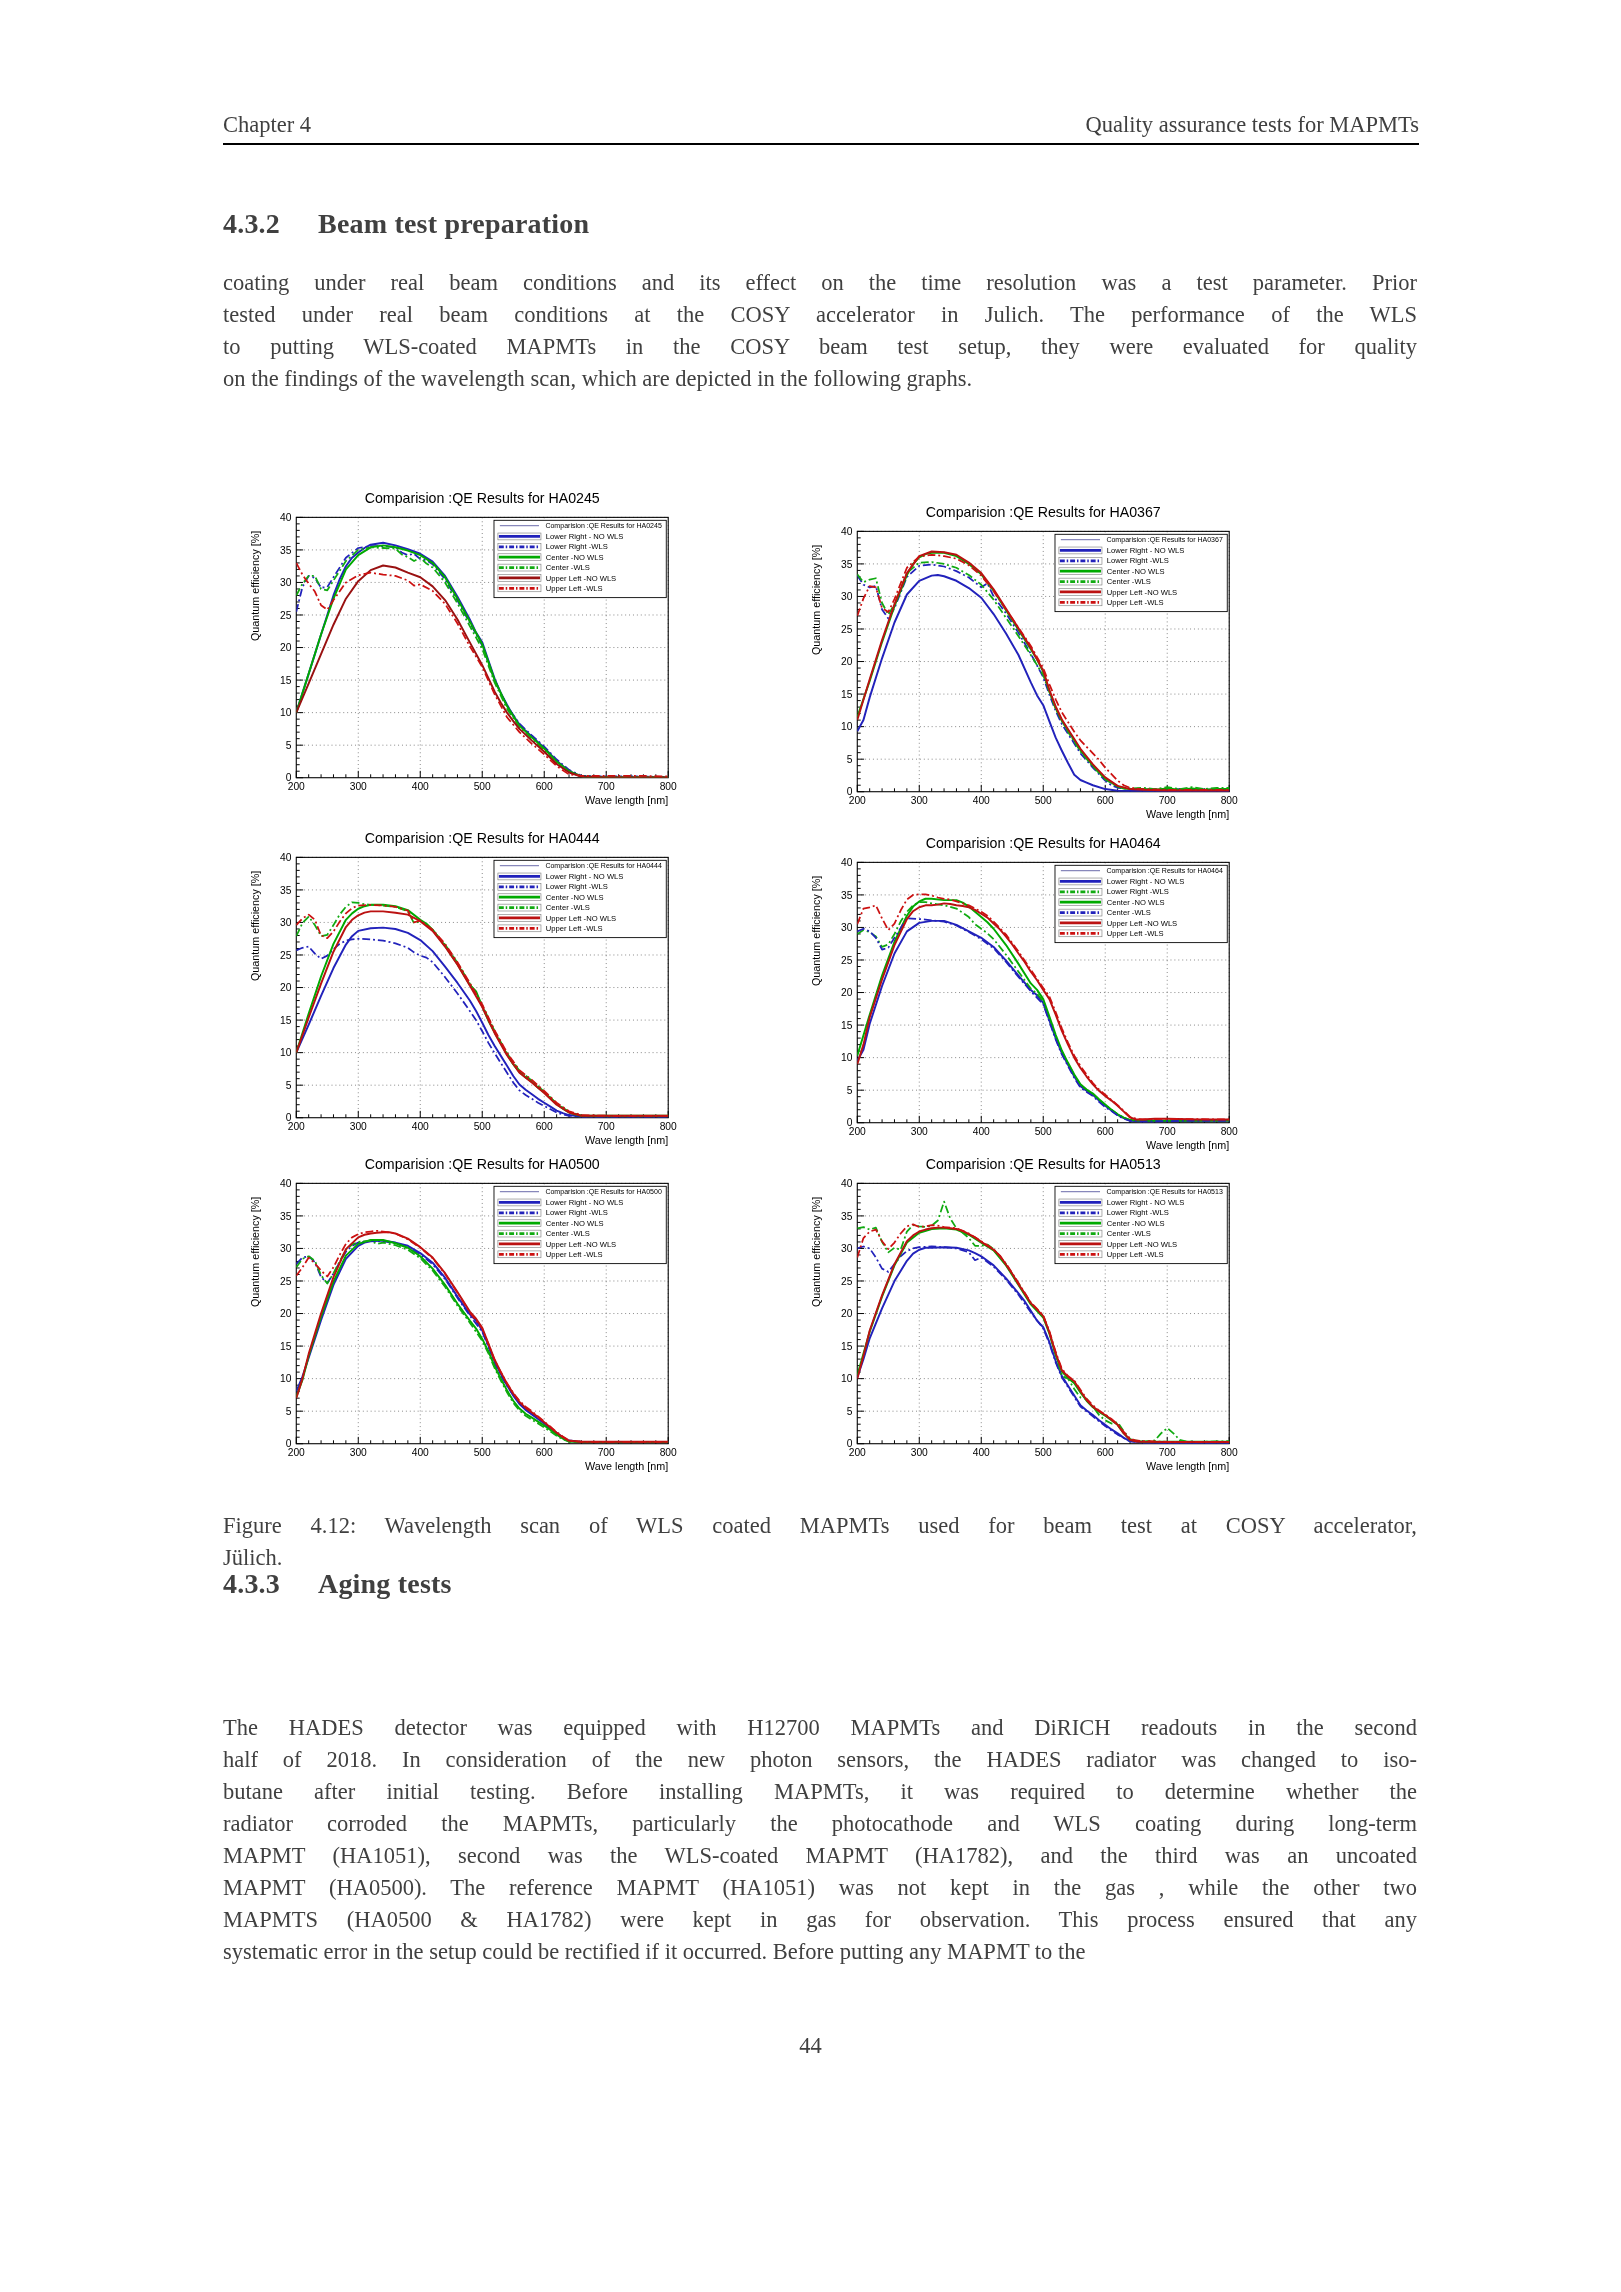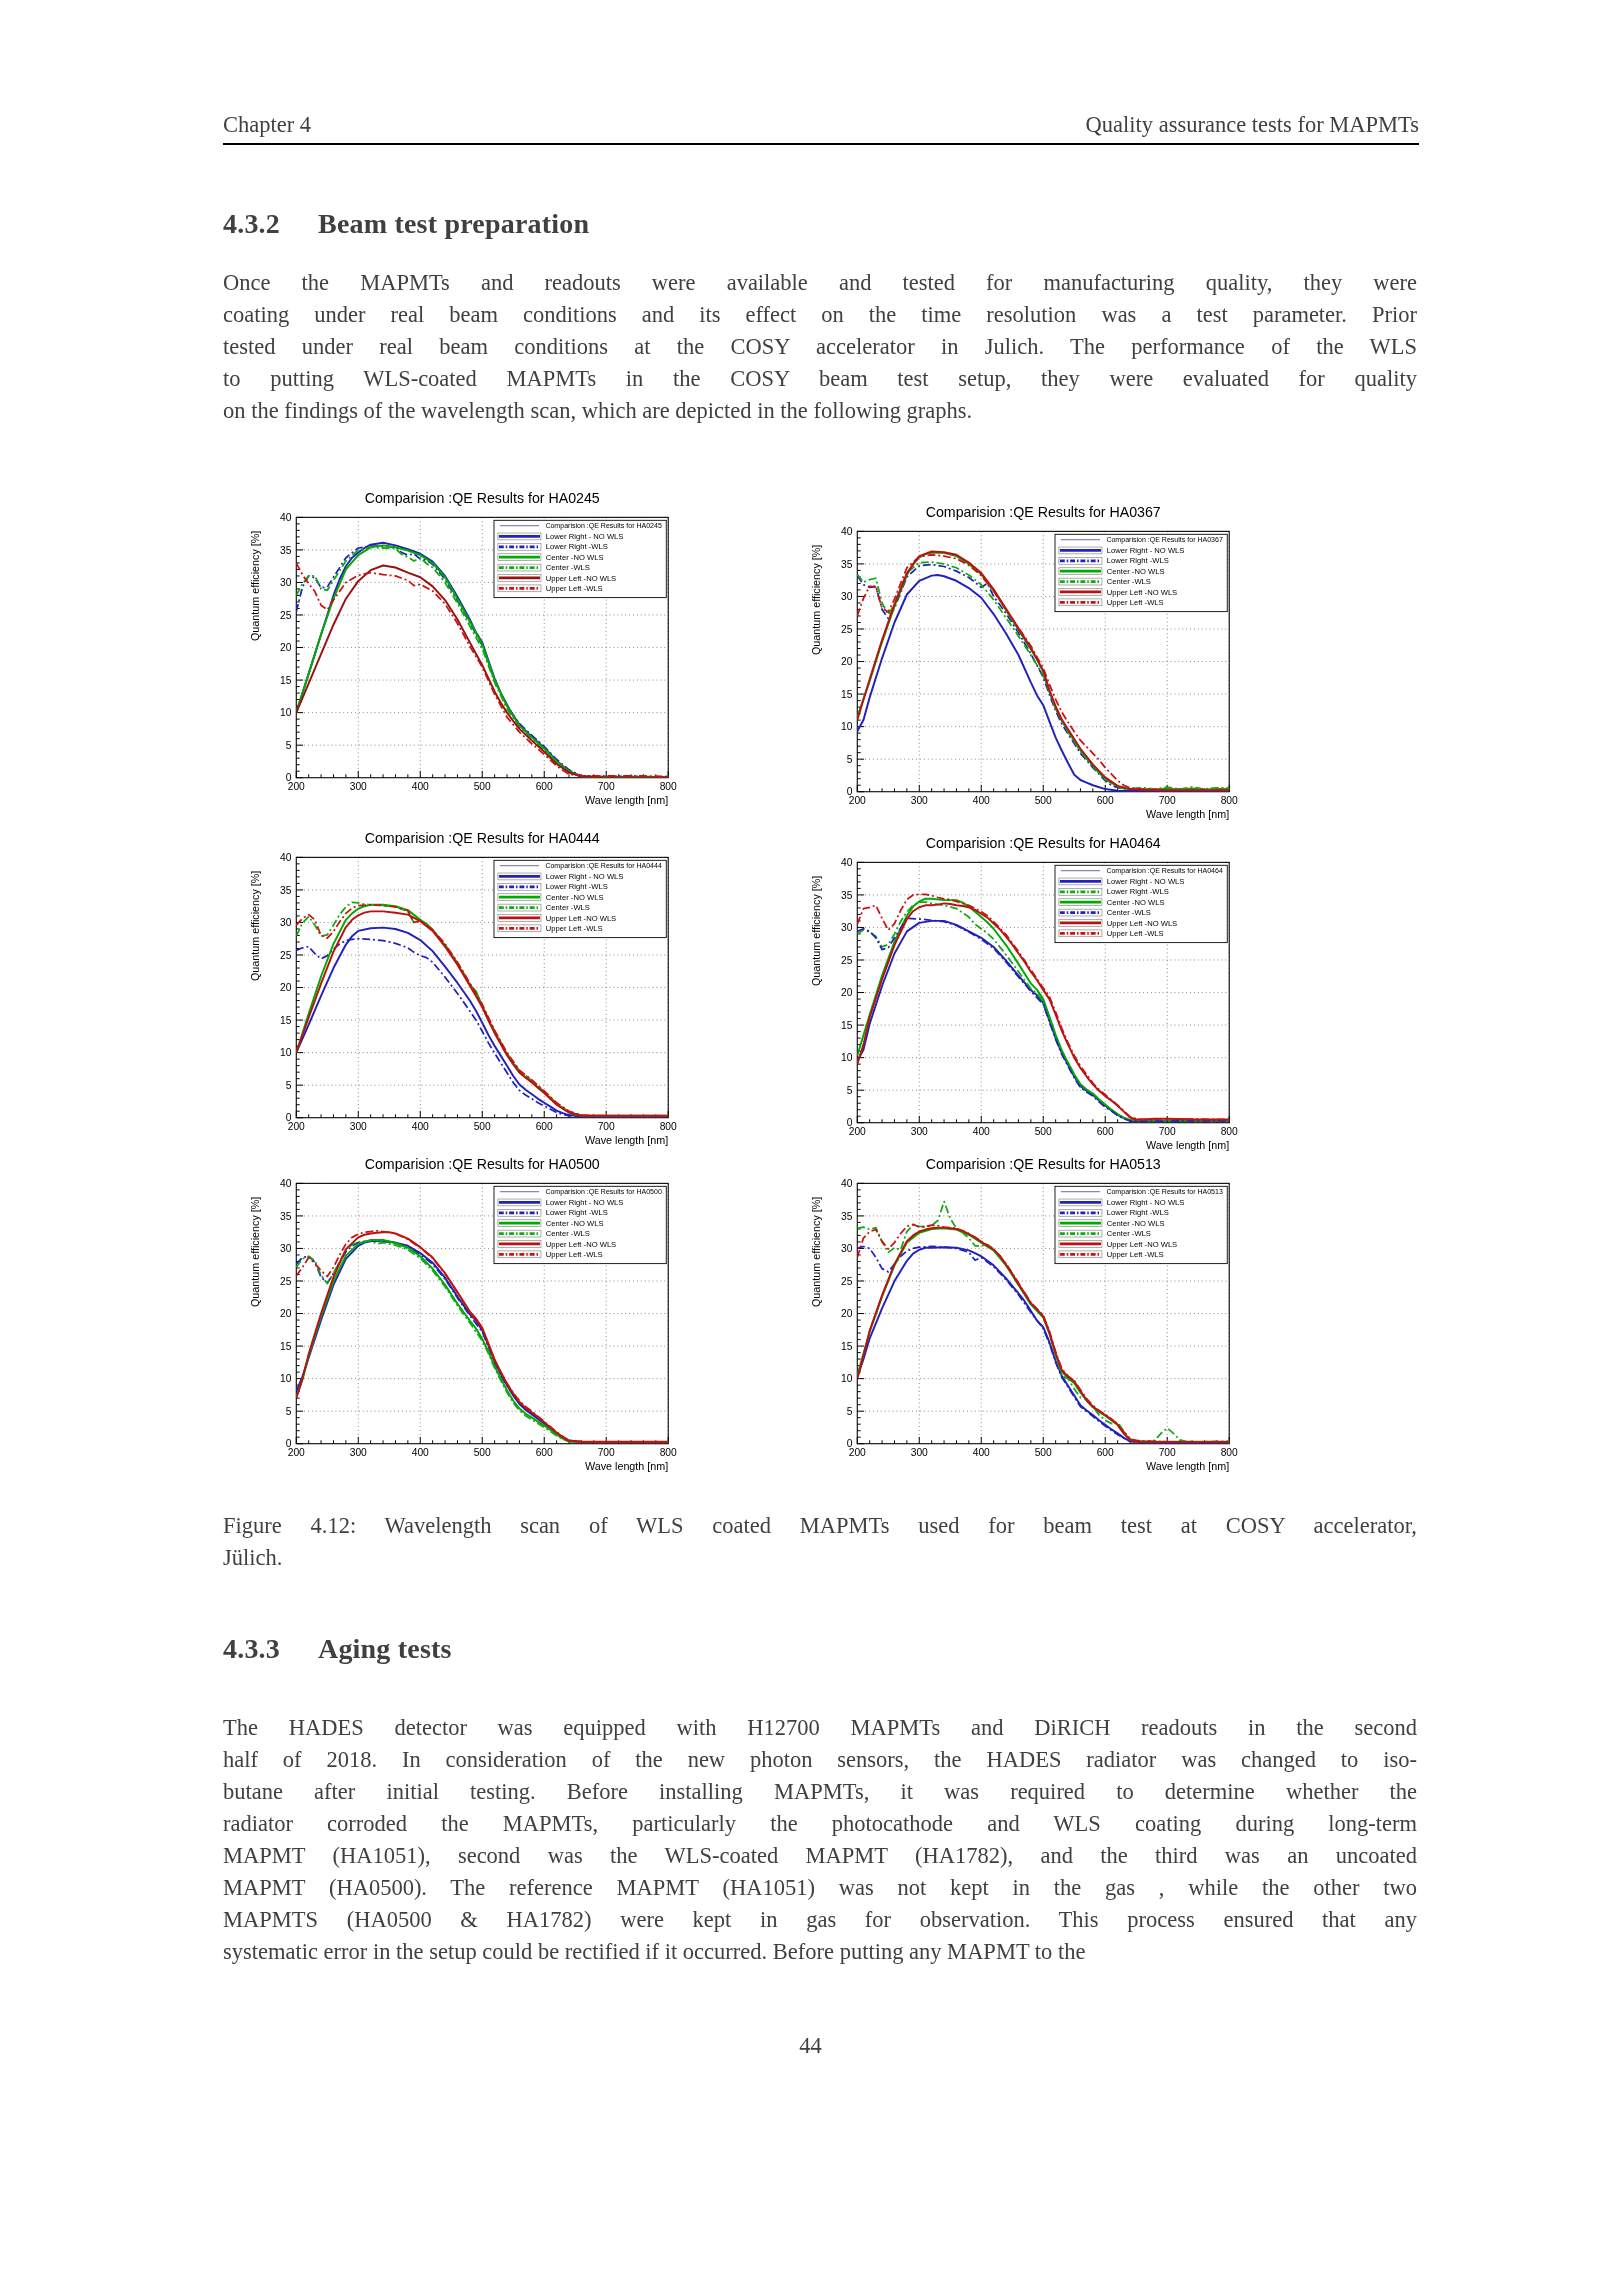--- a/index.html
+++ b/index.html
@@ -5,21 +5,21 @@
   html,body{margin:0;padding:0;background:#888;}
   .page{position:relative;width:1621px;height:2293px;background:#ffffff;
         font-family:"Liberation Serif",serif;color:#404040;overflow:hidden;}
   .running{position:absolute;top:112px;font-size:22.5px;}
   .running.left{left:223px;}
   .running.right{right:202px;}
   .head-rule{position:absolute;left:223px;right:202px;top:143px;border-top:2px solid #000;height:0;}
   .sec-heading{position:absolute;left:223px;font-size:28px;font-weight:bold;letter-spacing:0.2px;}
   .sec-heading .sec-num{margin-right:38px;}
   #sec1-heading{top:208px;}
-  #sec2-heading{top:1633px;text-align:center;}
+  #sec2-heading{top:1568px;text-align:center;}
   .body-text{position:absolute;left:223px;width:1194px;font-size:22.5px;line-height:32px;}
   .body-text .jline{text-align:justify;text-align-last:justify;}
   .body-text .jline.last{text-align:left;text-align-last:left;}
   #para1{top:267px;}
   #para2{top:1712px;}
   #fig-caption{top:1510px;}
   figure{display:contents;margin:0;}
   .chart{position:absolute;background:#fff;}
   .c1{left:245px;top:488px;}
   .c2{left:806px;top:502px;}
@@ -36,21 +36,20 @@
 <div class="page">
 
   <div class="running left">Chapter 4</div>
   <div class="running right">Quality assurance tests for MAPMTs</div>
   <div class="head-rule"></div>
 
   <div class="sec-heading" id="sec1-heading">
     <span class="sec-num">4.3.2</span><span>Beam test preparation</span>
   </div>
   <div class="body-text" id="para1">
-      <div class="jline">Once the MAPMTs and readouts were available and tested for manufacturing quality, they were</div>
       <div class="jline">coating under real beam conditions and its effect on the time resolution was a test parameter. Prior</div>
       <div class="jline">tested under real beam conditions at the COSY accelerator in Julich. The performance of the WLS</div>
       <div class="jline">to putting WLS-coated MAPMTs in the COSY beam test setup, they were evaluated for quality</div>
       <div class="jline last">on the findings of the wavelength scan, which are depicted in the following graphs.</div>
     </div>
 
   <figure>
     <svg class="chart c1" width="451" height="323" viewBox="0 0 460 330">
         <text x="242" y="15" text-anchor="middle" font-size="14.5">Comparision :QE Results for HA0245</text>
         <line x1="52" y1="262.75" x2="432" y2="262.75" stroke="#333" stroke-width="0.7" stroke-dasharray="1 3" opacity="0.85"></line>

